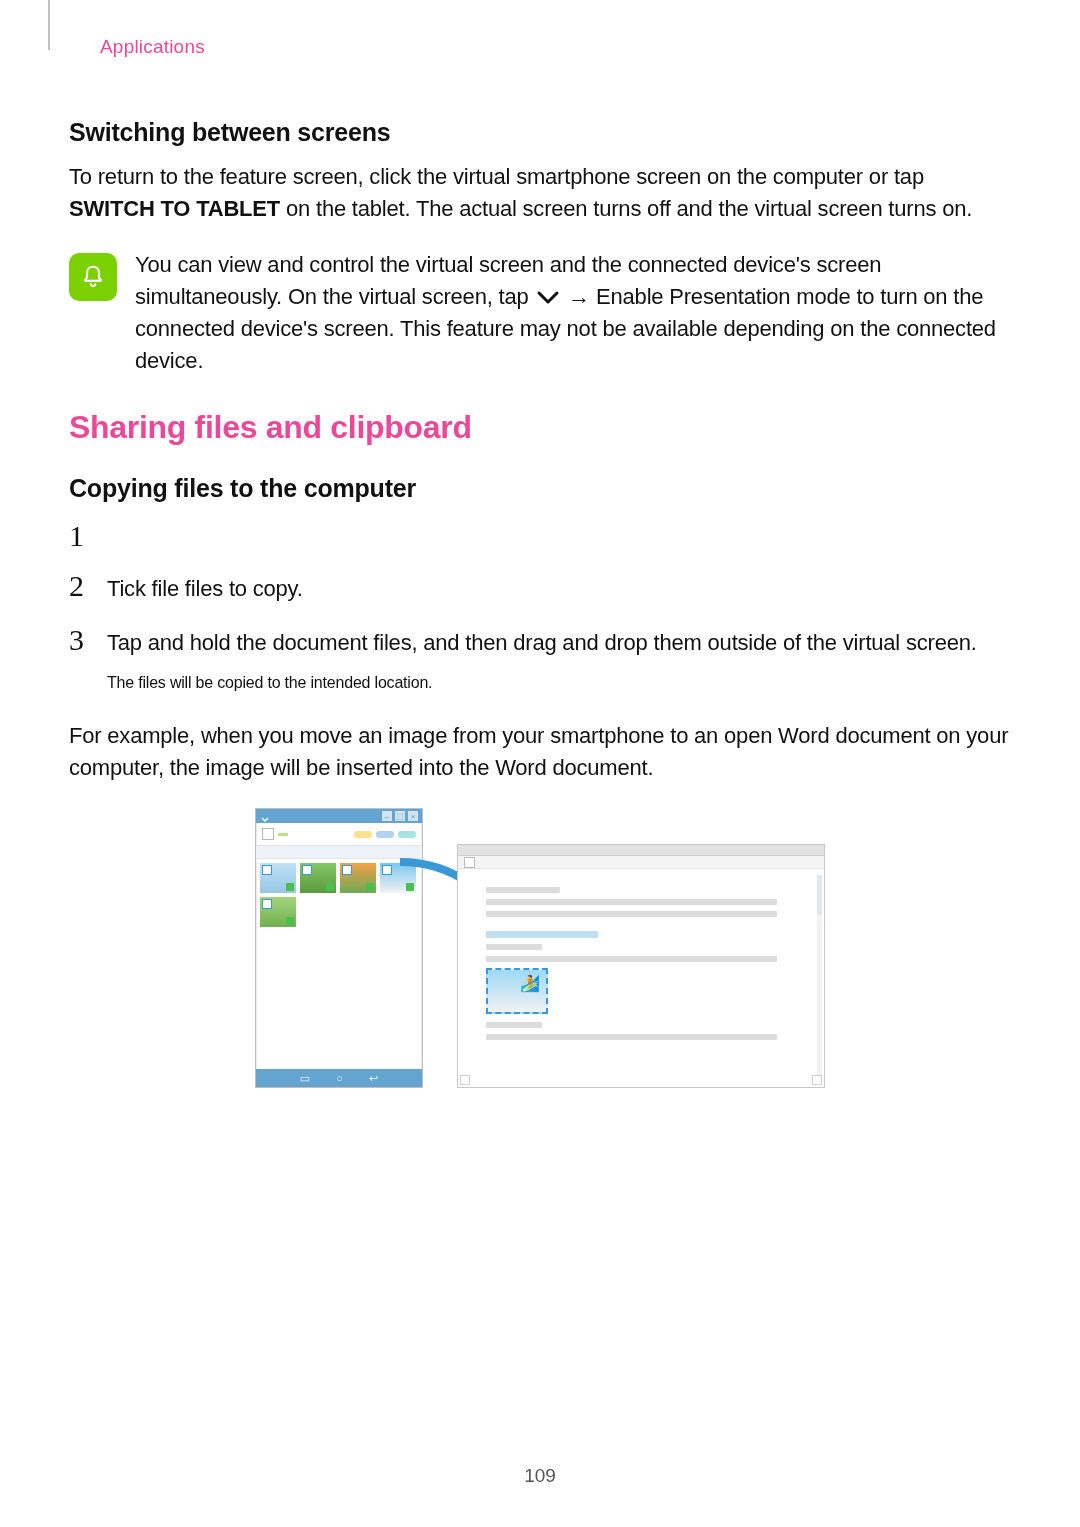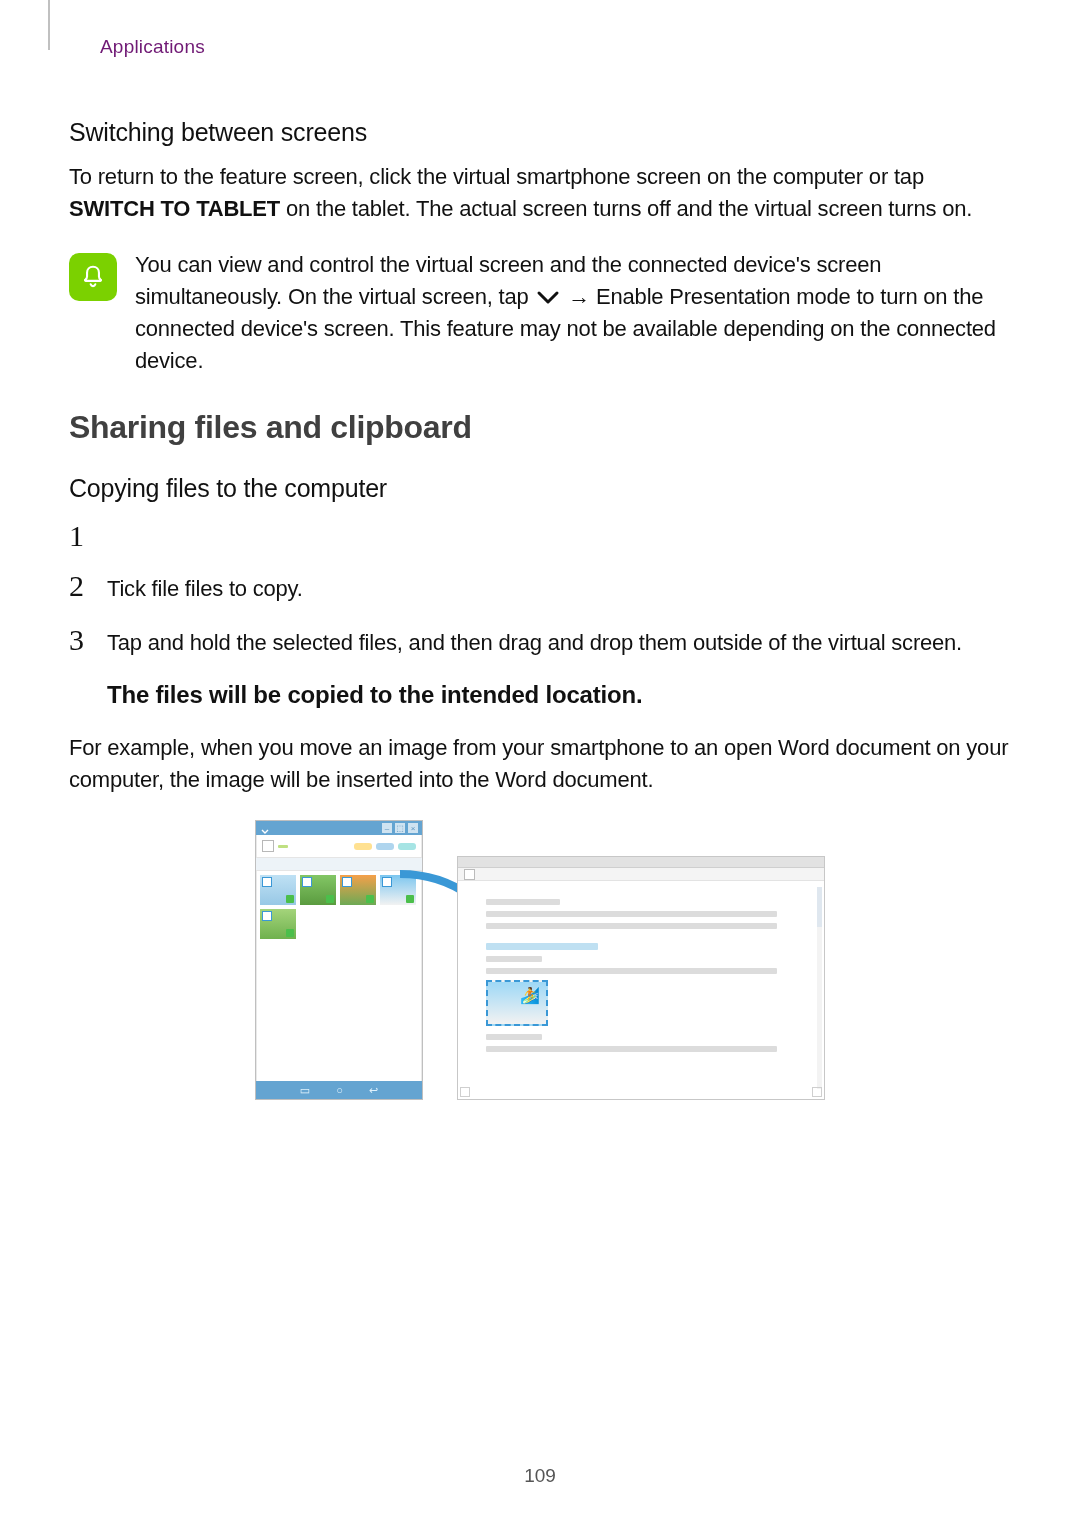--- a/index.html
+++ b/index.html
@@ -23,29 +23,29 @@
     top: 0px;
     width: 2px;
     height: 50px;
     background: #c0c0c0;
   }
   .header-label {
     position: absolute;
     left: 100px;
     top: 36px;
     font-size: 19px;
-    color: #701a75;
+    color: #ec4899;
     letter-spacing: 0.2px;
   }
   .content {
     margin-top: 78px;
   }
   h3.subheading {
     font-size: 25px;
-    font-weight: 400;
+    font-weight: 700;
     margin: 0 0 14px 0;
     letter-spacing: -0.2px;
   }
   p.body {
     font-size: 22px;
     line-height: 32px;
     margin: 0 0 24px 0;
     letter-spacing: -0.2px;
   }
   p.body .strong { font-weight: 700; }
@@ -66,21 +66,21 @@
     justify-content: center;
     margin-top: 4px;
   }
   .note-text {
     font-size: 22px;
     line-height: 32px;
     letter-spacing: -0.2px;
   }
 
   h2.section-title {
-    color: #404040;
+    color: #ec4899;
     font-size: 32px;
     font-weight: 700;
     margin: 30px 0 28px 0;
     letter-spacing: -0.3px;
   }
 
   .steps { margin: 18px 0 0 0; }
   .step-row {
     display: flex;
     align-items: flex-start;
@@ -95,25 +95,24 @@
     min-width: 22px;
     letter-spacing: -1px;
   }
   .step-text {
     font-size: 22px;
     line-height: 32px;
     letter-spacing: -0.2px;
     padding-top: 2px;
   }
   .step-sub {
-    font-size: 24px;
+    font-size: 16px;
     line-height: 32px;
     letter-spacing: -0.2px;
-    margin-top: 20px;
-    font-weight: bold;
+    margin-top: 8px;
   }
 
   .illustration {
     display: flex;
     justify-content: center;
     align-items: flex-start;
     gap: 34px;
     margin-top: 14px;
   }
   .phone-window {
@@ -291,21 +290,21 @@
       <div class="step-row">
         <div class="step-num">1</div>
       </div>
       <div class="step-row">
         <div class="step-num">2</div>
         <div class="step-text">Tick file files to copy.</div>
       </div>
       <div class="step-row">
         <div class="step-num">3</div>
         <div class="step-text">
-          <div>Tap and hold the selected files, and then drag and drop them outside of the virtual screen.</div>
+          <div>Tap and hold the document files, and then drag and drop them outside of the virtual screen.</div>
           <div class="step-sub">The files will be copied to the intended location.</div>
         </div>
       </div>
     </div>
 
     <p class="body" style="margin-top:21px">For example, when you move an image from your smartphone to an open Word document on your computer, the image will be inserted into the Word document.</p>
 
     <div class="illustration">
       <div class="illus-wrap">
 

